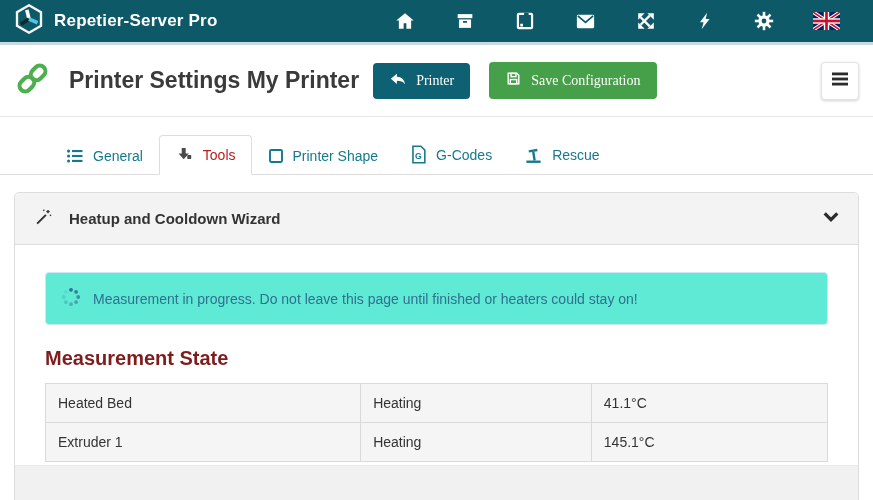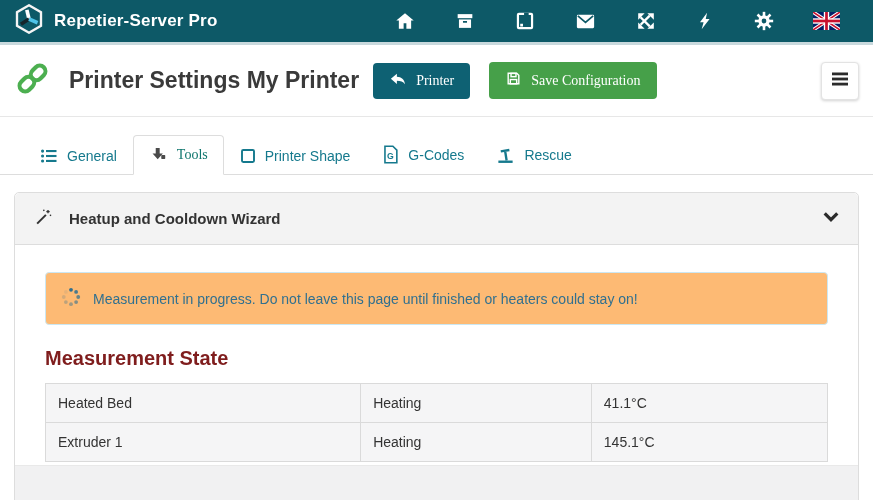--- a/index.html
+++ b/index.html
@@ -43,52 +43,51 @@
   .btn-menu {
     margin-left: auto; background: #fff; border: 1px solid #e3e3e3;
     border-radius: 4px; width: 38px; height: 38px;
     display: flex; align-items: center; justify-content: center;
     box-shadow: 0 1px 3px rgba(0,0,0,.18); cursor: pointer;
   }
 
   
   .tabs {
     display: flex; align-items: flex-end;
-    padding: 17px 14px 0 24px; border-bottom: 1px solid #ddd;
+    padding: 17px 14px 0 50px; border-bottom: 1px solid #ddd;
   }
   .tab {
     display: flex; align-items: center; gap: 9px;
     padding: 10px 15px; margin-bottom: -1px; cursor: pointer;
     font-size: 14px; color: #15798d;
     border: 1px solid transparent; border-radius: 4px 4px 0 0;
   }
   .tab.active {
-    color: #0f766e; background: #fff; border-color: #ddd;
+    color: #b91c1c; background: #fff; border-color: #ddd;
     border-bottom-color: #fff;
-    font-family: Liberation Serif, serif;
   }
   .tab svg { display: block; }
 
   
   .panel {
     margin: 17px 14px 0; border: 1px solid #ddd; border-radius: 5px;
     background: #fff;
   }
   .panel-heading {
     display: flex; align-items: center; gap: 16px;
     background: #f3f3f3; border-bottom: 1px solid #ddd;
     border-radius: 5px 5px 0 0; padding: 14px 18px;
     font-size: 15px; font-weight: bold; color: #333; cursor: pointer;
   }
   .panel-heading .chevron { margin-left: auto; }
   .panel-body { padding: 27px 30px 3px; background: #fff; }
 
   .alert-info {
     display: flex; align-items: center; gap: 12px;
-    background: #fdba74; border: 1px solid #cbe7f2; border-radius: 4px;
+    background: #5eead4; border: 1px solid #cbe7f2; border-radius: 4px;
     color: #31708f; font-size: 14px; padding: 14px 15px;
   }
 
   .section-title { font-size: 20px; font-weight: bold; color: #7f1d1d; margin: 22px 0 13px; }
 
   table.state-table {
     width: 100%; border-collapse: collapse; font-size: 14px; color: #333;
   }
   table.state-table td {
     background: #f5f5f6; border: 1px solid #dadada; padding: 11px 12px;

